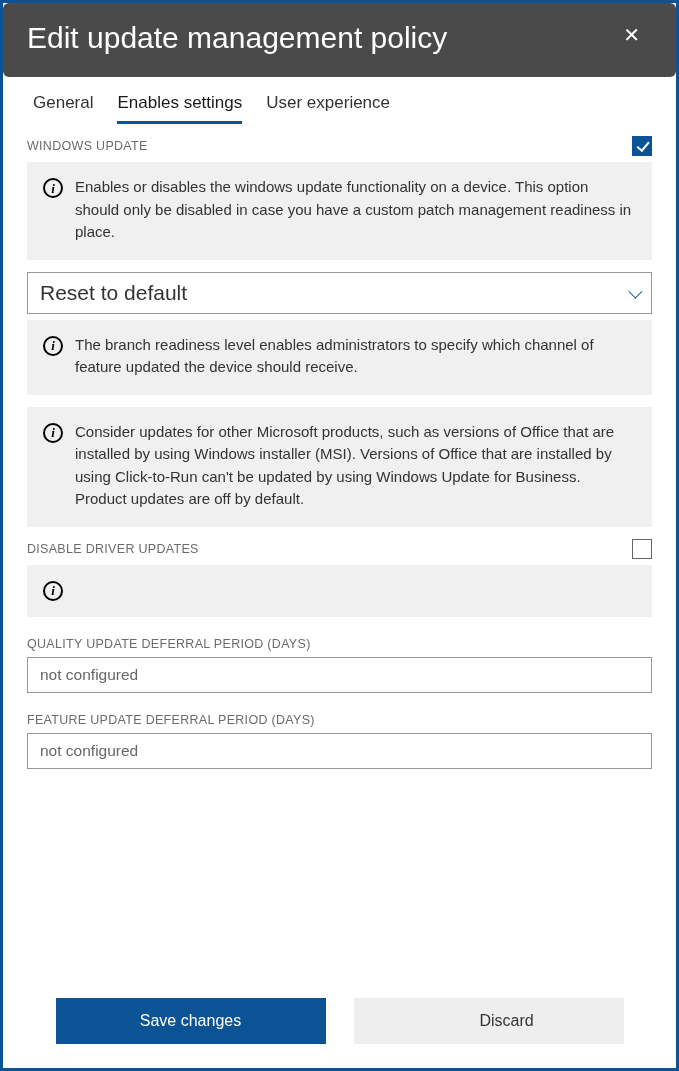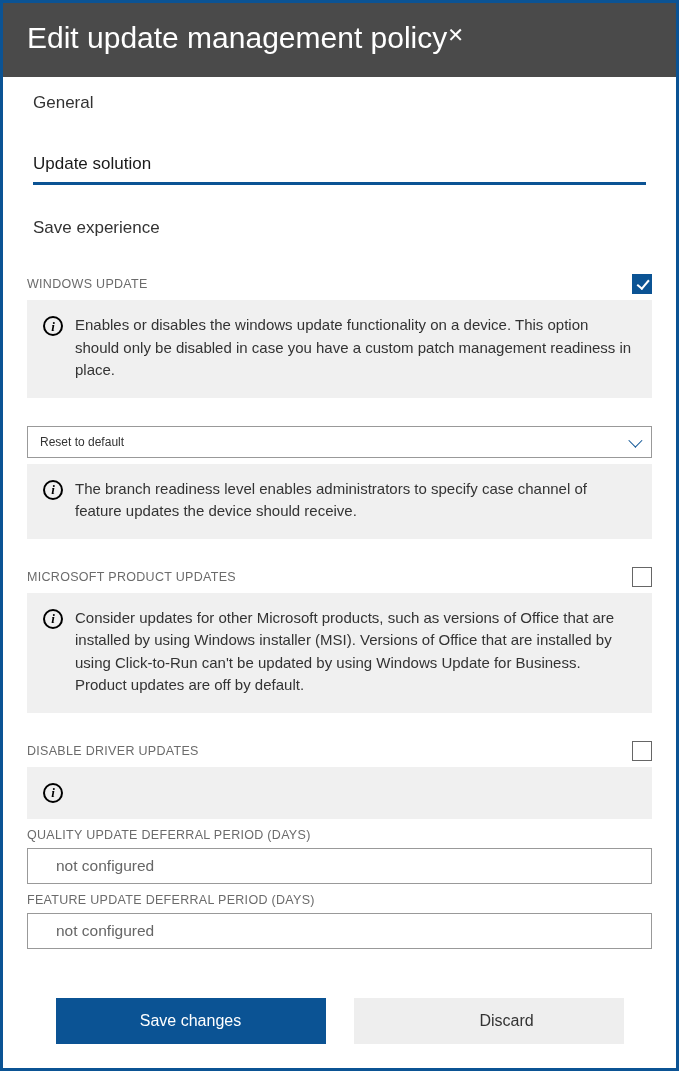--- a/index.html
+++ b/index.html
@@ -8,48 +8,48 @@
     background: #fff;
     width: 679px;
     height: 1071px;
     border: 3px solid #0b5394;
     display: flex;
     flex-direction: column;
   }
   .header {
     background: #4a4a4a;
     color: #fff;
-    padding: 18px 19px 22px 24px;
-    display: flex;
-    justify-content: flex-start;
+    padding: 18px 36px 22px 24px;
+    display: flex;
+    justify-content: space-between;
     align-items: flex-start;
+    border-radius: 6px;
   }
   .header-title { font-size: 30px; font-weight: 300; }
   .close-btn { font-size: 20px; cursor: pointer; color:#fff; line-height:1; padding-top:4px;}
   .content { flex: 1; padding: 0 24px; overflow-y: auto; }
   .tabs {
     display: flex;
-    gap: 33px;
+    gap: 24px;
     padding: 16px 6px 0 6px;
     border-bottom: 0px solid transparent;
-    flex-direction: column;
   }
   .tab {
     font-size: 17px;
     color: #333;
     padding-bottom: 8px;
     cursor: pointer;
   }
   .tab.active {
     color: #1a1a1a;
     border-bottom: 3px solid #0b5394;
     font-weight: 400;
   }
-  .section { margin-top: 28px; }
-  .section.tight { margin-top: 9px; }
+  .section { margin-top: 12px; }
+  .section.tight { margin-top: 20px; }
   .section-label-row {
     display: flex;
     justify-content: space-between;
     align-items: center;
     margin-bottom: 6px;
   }
   .section-label {
     font-size: 12.5px;
     letter-spacing: 0.3px;
     color: #6b6b6b;
@@ -92,38 +92,38 @@
     font-weight: bold;
     font-size: 13px;
     line-height:1;
     margin-top:2px;
   }
   .info-text { font-size: 15px; color: #333; line-height: 1.5; }
   .select {
     width: 100%;
     border: 1px solid #999;
     padding: 8px 12px;
-    font-size: 12px;
+    font-size: 21px;
     color: #333;
     display:flex;
     justify-content: space-between;
     align-items:center;
     cursor:pointer;
     background:#fff;
   }
   .chevron {
     width: 10px; height: 10px;
     border: solid #0b5394;
     border-width: 0 1.5px 1.5px 0;
     transform: rotate(45deg) translateY(-2px);
   }
   .text-input {
     width: 100%;
     border: 1px solid #999;
-    padding: 8px 28px;
+    padding: 8px 12px;
     font-size: 15.5px;
     color: #666;
     background:#fff;
   }
   .footer {
     display: flex;
     gap: 28px;
     padding: 20px 44px 24px 44px;
     justify-content: center;
   }
@@ -144,51 +144,47 @@
 
 <div class="header">
   <div class="header-title">Edit update management policy</div>
   <div class="close-btn">✕</div>
 </div>
 
 <div class="content">
 
   <div class="tabs">
     <div class="tab">General</div>
-    <div class="tab active">Update solution</div>
-    <div class="tab">Save experience</div>
+    <div class="tab active">Enables settings</div>
+    <div class="tab">User experience</div>
   </div>
 
   <div class="section">
     <div class="section-label-row">
       <div class="section-label">WINDOWS UPDATE</div>
       <div class="checkbox checked"></div>
     </div>
     <div class="info-box">
       <div class="info-icon">i</div>
       <div class="info-text">Enables or disables the windows update functionality on a device. This option should only be disabled in case you have a custom patch management readiness in place.</div>
     </div>
   </div>
 
   <div class="section">
     <div class="select">
       <span>Reset to default</span>
       <span class="chevron"></span>
     </div>
     <div class="info-box">
       <div class="info-icon">i</div>
-      <div class="info-text">The branch readiness level enables administrators to specify case channel of feature updates the device should receive.</div>
-    </div>
-  </div>
-
-  <div class="section">
-    <div class="section-label-row">
-      <div class="section-label">MICROSOFT PRODUCT UPDATES</div>
-      <div class="checkbox"></div>
-    </div>
+      <div class="info-text">The branch readiness level enables administrators to specify which channel of feature updated the device should receive.</div>
+    </div>
+  </div>
+
+  <div class="section">
     <div class="info-box">
       <div class="info-icon">i</div>
       <div class="info-text">Consider updates for other Microsoft products, such as versions of Office that are installed by using Windows installer (MSI). Versions of Office that are installed by using Click-to-Run can't be updated by using Windows Update for Business. Product updates are off by default.</div>
     </div>
   </div>
 
   <div class="section">
     <div class="section-label-row">
       <div class="section-label">DISABLE DRIVER UPDATES</div>
       <div class="checkbox"></div>

